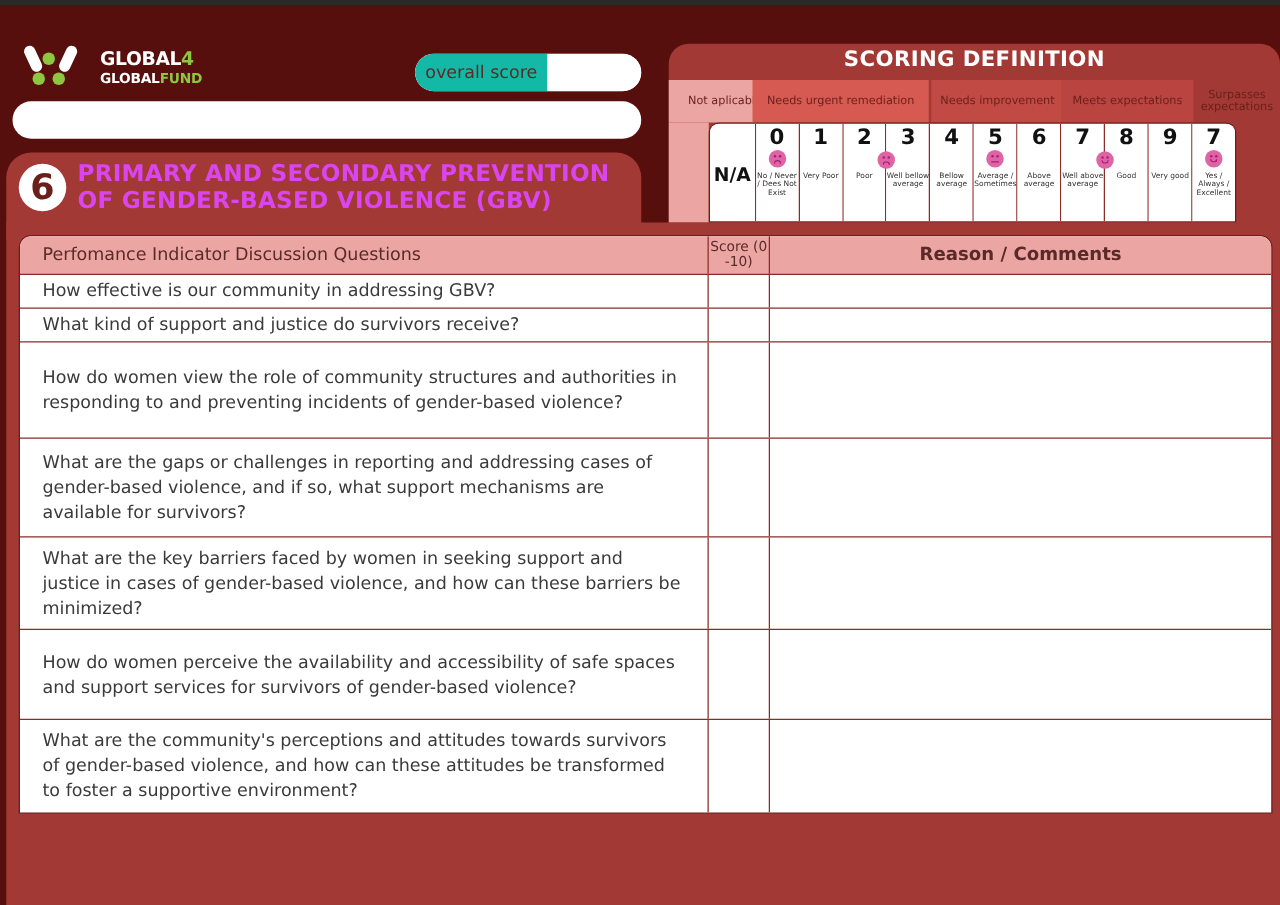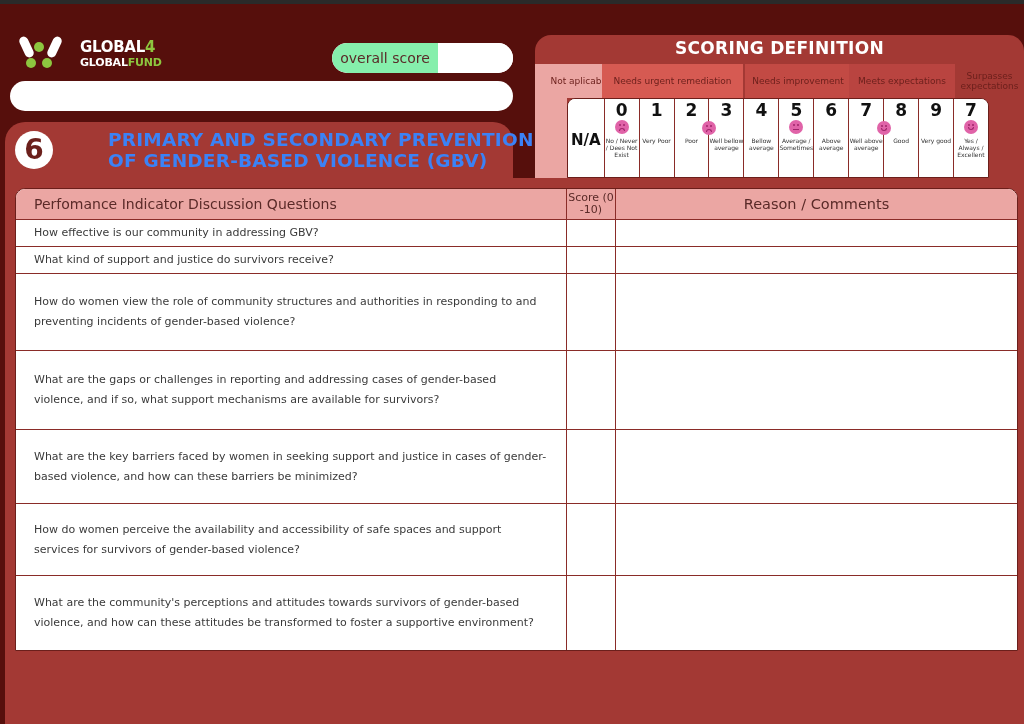--- a/index.html
+++ b/index.html
@@ -17,29 +17,29 @@
   .logo .bar.l { left:2px; transform:rotate(-25deg); }
   .logo .bar.r { left:30px; transform:rotate(25deg); }
   .logo .dot { position:absolute; width:10px; height:10px; border-radius:50%; background:#8dc63f; }
   .logo .txt1 { position:absolute; left:60px; top:2px; color:#fff; font-weight:bold; font-size:15px; letter-spacing:-0.3px; }
   .logo .txt1 span { color:#8dc63f; }
   .logo .txt2 { position:absolute; left:60px; top:20px; color:#fff; font-weight:bold; font-size:11px; letter-spacing:-0.2px; }
   .logo .txt2 span { color:#8dc63f; }
 
   
   .overall { position:absolute; left:332px; top:43px; width:181px; height:30px; background:#fff; border-radius:15px; overflow:hidden; }
-  .overall .lbl { position:absolute; left:0; top:0; width:106px; height:30px; background:#86efac; color:#5a2a28; font-size:14px; line-height:30px; text-align:center; border-radius:15px 0 0 15px; }
+  .overall .lbl { position:absolute; left:0; top:0; width:106px; height:30px; background:#14b8a6; color:#5a2a28; font-size:14px; line-height:30px; text-align:center; border-radius:15px 0 0 15px; }
   .overall .val { position:absolute; left:106px; top:0; right:0; height:30px; border:none; background:#fff; }
 
   .name-field { position:absolute; left:10px; top:81px; width:503px; height:30px; background:#fff; border-radius:15px; border:none; }
 
   
   .section-box { position:absolute; left:5px; top:122px; width:508px; height:70px; background:#a33934; border-radius:20px 20px 0 0; }
   .section-num { position:absolute; left:15px; top:131px; width:38px; height:38px; border-radius:50%; background:#fff; color:#6b1f1b; font-weight:bold; font-size:28px; text-align:center; line-height:38px; }
-  .section-title { position:absolute; left:62px; top:129px; color:#3b82f6; font-weight:bold; font-size:18.5px; line-height:21px; letter-spacing:0.2px;margin-left:46px; }
+  .section-title { position:absolute; left:62px; top:129px; color:#d946ef; font-weight:bold; font-size:18.5px; line-height:21px; letter-spacing:0.2px; }
 
   
   .scoring { position:absolute; left:535px; top:35px; width:489px; height:160px; background:#a33934; border-radius:16px 16px 0 0; }
   .scoring-title { position:absolute; left:535px; top:38px; width:489px; text-align:center; color:#fff; font-weight:bold; font-size:17px; letter-spacing:0.3px; }
   .cat { position:absolute; top:64px; height:34px; font-size:9px; color:#6b1f1b; text-align:center; display:flex; align-items:center; justify-content:center; line-height:10px; }
   .cat.na { left:535px; width:90px; background:#eba6a3; }
   .cat.urgent { left:602px; width:141px; background:#d65a52; }
   .cat.improve { left:745px; width:106px; background:#c24a44; }
   .cat.meets { left:849px; width:106px; background:#b94440; }
   .cat.surpass { left:955px; width:69px; background:#a33934; color:#6b1f1b; }
@@ -59,27 +59,27 @@
   .face .mouth { position:absolute; left:4px; width:6px; height:3px; border:1px solid #a0256b; }
   .face.sad .mouth { top:8px; border-bottom:none; border-radius:3px 3px 0 0; }
   .face.neutral .mouth { top:9px; height:0; border-width:1px 0 0 0; }
   .face.happy .mouth { top:7px; border-top:none; border-radius:0 0 3px 3px; }
 
   
   .table-wrap { position:absolute; left:5px; top:178px; width:1024px; height:546px; background:#a33934; }
   .ptable { position:absolute; left:15px; top:188px; width:1003px; border:1.5px solid #6b1f1b; border-radius:10px 10px 0 0; overflow:hidden; background:#fff; }
   .row { display:flex; border-bottom:1.5px solid #8a2c28; }
   .row:last-child { border-bottom:none; }
-  .c1 { width:551px; border-right:1.5px solid #8a2c28; padding:0 18px; color:#3a3a3a; font-size:11px; line-height:20px; display:flex; align-items:center; }
+  .c1 { width:551px; border-right:1.5px solid #8a2c28; padding:0 18px; color:#3a3a3a; font-size:14px; line-height:20px; display:flex; align-items:center; }
   .c2 { width:49px; border-right:1.5px solid #8a2c28; }
   .c3 { flex:1; }
   .hdr { background:#eba6a3; height:31px; }
   .hdr .c1 { color:#5a2a28; font-size:14px; }
   .hdr .c2 { font-size:11px; color:#5a2a28; text-align:center; line-height:12px; display:flex; align-items:center; justify-content:center; }
-  .hdr .c3 { font-size:14.5px; color:#5a2a28; font-weight:normal; text-align:center; display:flex; align-items:center; justify-content:center; }
+  .hdr .c3 { font-size:14.5px; color:#5a2a28; font-weight:bold; text-align:center; display:flex; align-items:center; justify-content:center; }
   .cellinput { width:100%; height:100%; border:none; background:transparent; }
 </style>
 </head>
 <body>
 
 <div class="topstrip"></div>
 
 <div class="logo">
   <div class="bar l"></div>
   <div class="bar r"></div>

